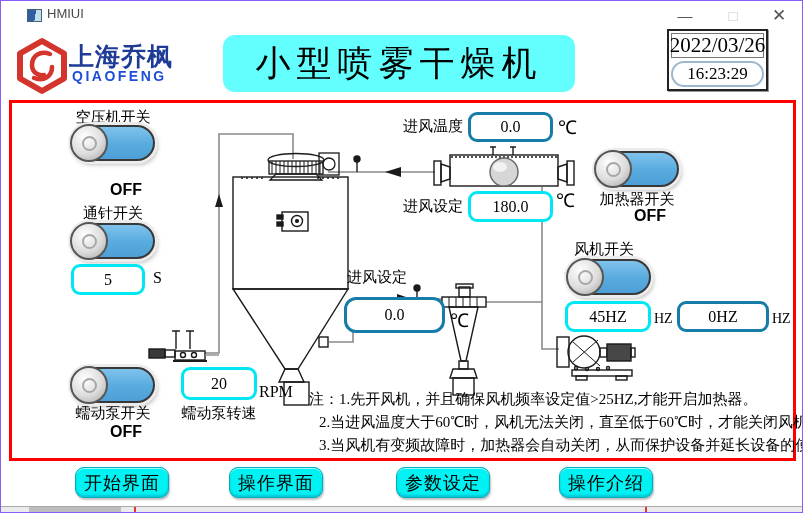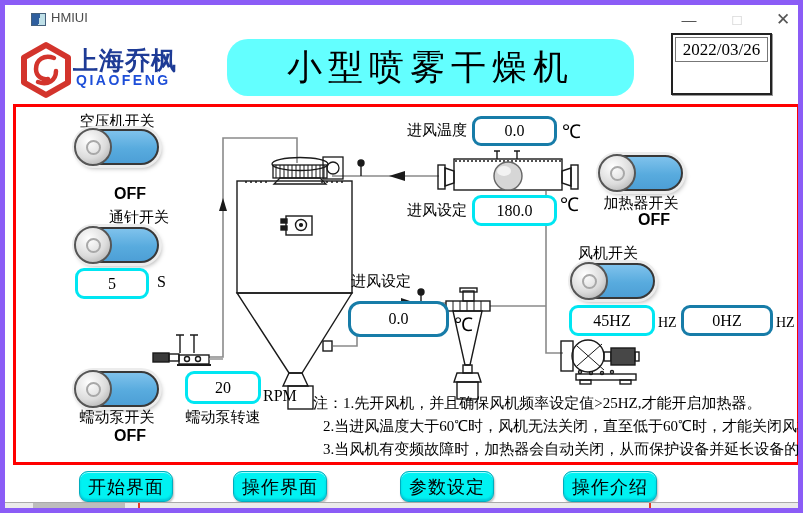--- a/index.html
+++ b/index.html
@@ -1,35 +1,35 @@
 <!DOCTYPE html>
 <html><head>
 <meta charset="utf-8">
 <style>
   html,body{margin:0;padding:0;background:#ddd;}
-  .win{position:relative;width:803px;height:513px;background:#fff;border:5px solid #8b5cf6;
+  .win{position:relative;width:803px;height:513px;background:#fff;border:1px solid #8b5cf6;
        box-sizing:border-box;overflow:hidden;font-family:"Liberation Serif",serif;color:#000;}
   
   .app-icon{position:absolute;left:26px;top:8px;width:13px;height:11px;border:1px solid #44607c;
             background:linear-gradient(100deg,#2f5f9e 0 55%,#bfe0e8 55% 100%);}
   .app-title{position:absolute;left:46px;top:5px;font:13px "Liberation Sans",sans-serif;color:#4a4a4a;}
   .win-btn{position:absolute;top:3px;width:32px;height:22px;display:flex;align-items:center;justify-content:center;
            font:15px "Liberation Sans",sans-serif;color:#555;cursor:default;}
   .btn-min{left:668px;}
   .btn-max{left:716px;color:#c9c9c9;}
   .btn-close{left:762px;font-size:17px;}
   
   .logo-cn{position:absolute;left:68px;top:39px;font:bold 25px "Liberation Sans",sans-serif;color:#1e3b96;letter-spacing:1px;}
   .logo-en{position:absolute;left:71px;top:67px;font:bold 14px "Liberation Sans",sans-serif;color:#1d4ed8;letter-spacing:2.5px;}
-  .main-title{position:absolute;left:222px;top:34px;width:407px;height:57px;background:#63ffff;border-radius:21px;
+  .main-title{position:absolute;left:222px;top:34px;width:352px;height:57px;background:#63ffff;border-radius:12px;
               display:flex;align-items:center;justify-content:center;font-size:35px;letter-spacing:6px;}
   .dt-wrap{position:absolute;left:666px;top:28px;width:101px;height:62px;border:2px solid #222;background:#fff;
            box-sizing:border-box;box-shadow:1px 1px 0 #999;}
   .dt-date{position:absolute;left:2px;top:2px;right:2px;height:25px;border:1px solid #777;box-sizing:border-box;
-           display:flex;align-items:center;justify-content:center;font-size:17px;}
+           display:flex;align-items:center;justify-content:center;font-size:21px;}
   .dt-time{position:absolute;left:2px;bottom:2px;right:2px;height:26px;border:2px solid #9db8cc;border-radius:13px;
            box-sizing:border-box;display:flex;align-items:center;justify-content:center;font-size:17px;}
   
   .panel{position:absolute;left:8px;top:99px;width:787px;height:361px;border:3px solid #ff0000;box-sizing:border-box;z-index:1;}
   svg.diagram{position:absolute;left:0;top:0;z-index:2;pointer-events:none;}
   
   .toggle{position:absolute;width:84px;height:36px;border-radius:18px;box-sizing:border-box;z-index:3;
           background:linear-gradient(180deg,#7fc2ec 0%,#58abde 55%,#4d9fd6 100%);border:2px solid #383838;
           box-shadow:0 0 0 3px #ececec,2px 3px 5px rgba(0,0,0,.35);}
   .toggle .state{position:absolute;right:11px;top:50%;transform:translateY(-50%);
@@ -71,20 +71,21 @@
     <path d="M35 17 c-10 -4 -18 2 -18 11 c0 8 7 11 12 10" fill="none" stroke="#d3342c" stroke-width="4.5" stroke-linecap="round"></path>
     <path d="M19 41 c10 4 18 -2 18 -11" fill="none" stroke="#d3342c" stroke-width="4.5" stroke-linecap="round"></path>
   </svg>
   <div class="logo-cn">上海乔枫</div>
   <div class="logo-en">QIAOFENG</div>
 
   <div class="main-title">小型喷雾干燥机</div>
 
   <div class="dt-wrap">
     <div class="dt-date">2022/03/26</div>
+    <div class="dt-time">16:23:29</div>
   </div>
 
   <div class="panel"></div>
 
   <svg class="diagram" width="803" height="513" viewBox="0 0 803 513">
 
     <g stroke="#8a8a8a" stroke-width="1.6" fill="none">
       <path d="M292,158 L292,133 L218,133 L218,352 L204,352"></path>
       <path d="M327,171 L434,171"></path>
       <path d="M541,186 L541,348 L558,348"></path>
@@ -178,21 +179,21 @@
       <path d="M204,354 h14" stroke="#8a8a8a"></path>
     </g>
   </svg>
 
   <div class="lbl" style="left:64px;top:107px;width:96px;text-align:center;">空压机开关</div>
   <div class="toggle" style="left:70px;top:124px;">
     <span class="knob"></span>
     <span class="state">OFF</span>
   </div>
 
-  <div class="lbl" style="left:84px;top:203px;width:80px;text-align:right;">通针开关</div>
+  <div class="lbl" style="left:72px;top:203px;width:80px;text-align:center;">通针开关</div>
   <div class="toggle" style="left:70px;top:222px;">
     <span class="knob"></span>
     <span class="state">OFF</span>
   </div>
   <div class="vbox set" style="left:70px;top:263px;width:74px;height:31px;">5</div>
   <div class="unit" style="left:152px;top:268px;">S</div>
 
   <div class="toggle" style="left:70px;top:366px;">
     <span class="knob"></span>
     <span class="state">OFF</span>

